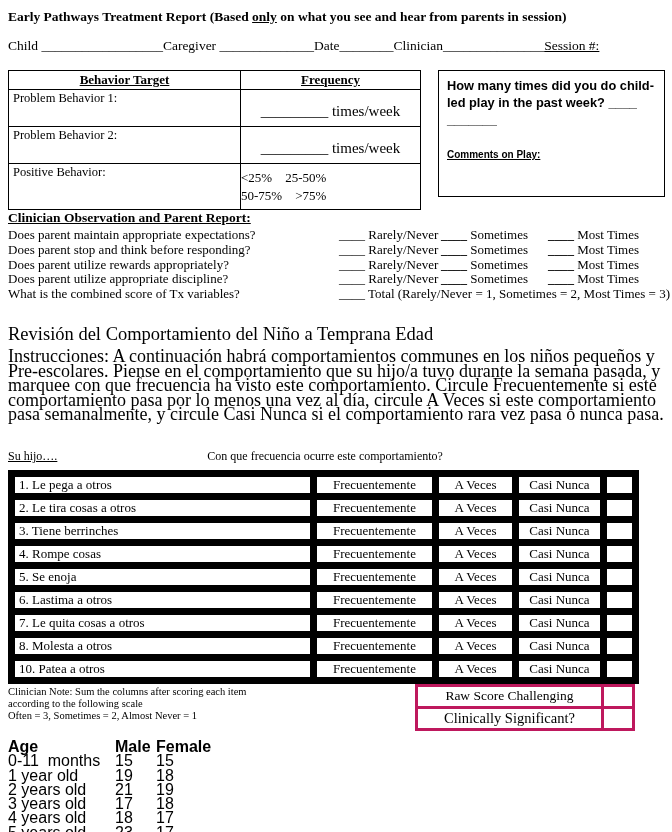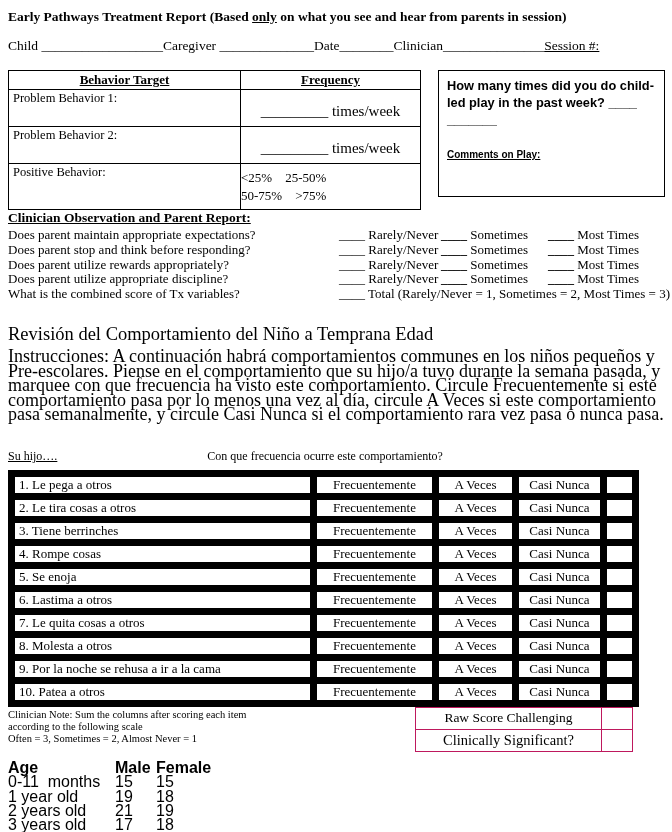--- a/index.html
+++ b/index.html
@@ -54,21 +54,21 @@
   table.checklist td { border: 7px solid #000000; height: 20px; font-size: 13px; padding: 0 4px; }
   td.cl-item { width: 302px; text-align: left; }
   td.cl-f { width: 122px; text-align: center; }
   td.cl-a { width: 80px; text-align: center; }
   td.cl-c { width: 88px; text-align: center; }
   td.cl-s { width: 32px; }
 
   .after-table { display: flex; width: 632px; align-items: flex-start; }
   .clin-note { font-size: 10.5px; line-height: 11.8px; padding-top: 2px; width: 300px; }
   table.score { border-collapse: collapse; margin-left: 107px; }
-  table.score td { border: 1px solid #be185d; height: 22px; }
+  table.score td { border: 3px solid #be185d; height: 22px; }
   td.score-label { width: 186px; text-align: center; font-size: 13.5px; }
   tr.sig td.score-label { font-size: 14.5px; }
   td.score-val { width: 31px; }
 
   .age-table { margin-top: 9px; font-family: "Liberation Sans", sans-serif; font-size: 16px; }
   .age-row { display: grid; grid-template-columns: 107px 41px 60px; line-height: 14.3px; }
   .age-row span { white-space: pre; }
   .age-header { font-weight: bold; }
   .age-bottom-line { width: 265px; border-bottom: 2px solid #000; margin-left: -8px; margin-top: 2px; }
 </style>
@@ -205,27 +205,20 @@
       <td class="cl-s"></td>
     </tr>
     <tr>
       <td class="cl-item">8. Molesta a otros</td>
       <td class="cl-f">Frecuentemente</td>
       <td class="cl-a">A Veces</td>
       <td class="cl-c">Casi Nunca</td>
       <td class="cl-s"></td>
     </tr>
     <tr>
-      <td class="cl-item">9. Por la noche se rehusa a ir a la cama</td>
-      <td class="cl-f">Frecuentemente</td>
-      <td class="cl-a">A Veces</td>
-      <td class="cl-c">Casi Nunca</td>
-      <td class="cl-s"></td>
-    </tr>
-    <tr>
       <td class="cl-item">10. Patea a otros</td>
       <td class="cl-f">Frecuentemente</td>
       <td class="cl-a">A Veces</td>
       <td class="cl-c">Casi Nunca</td>
       <td class="cl-s"></td>
     </tr>
   </tbody>
     </table>
 
   <div class="after-table">

